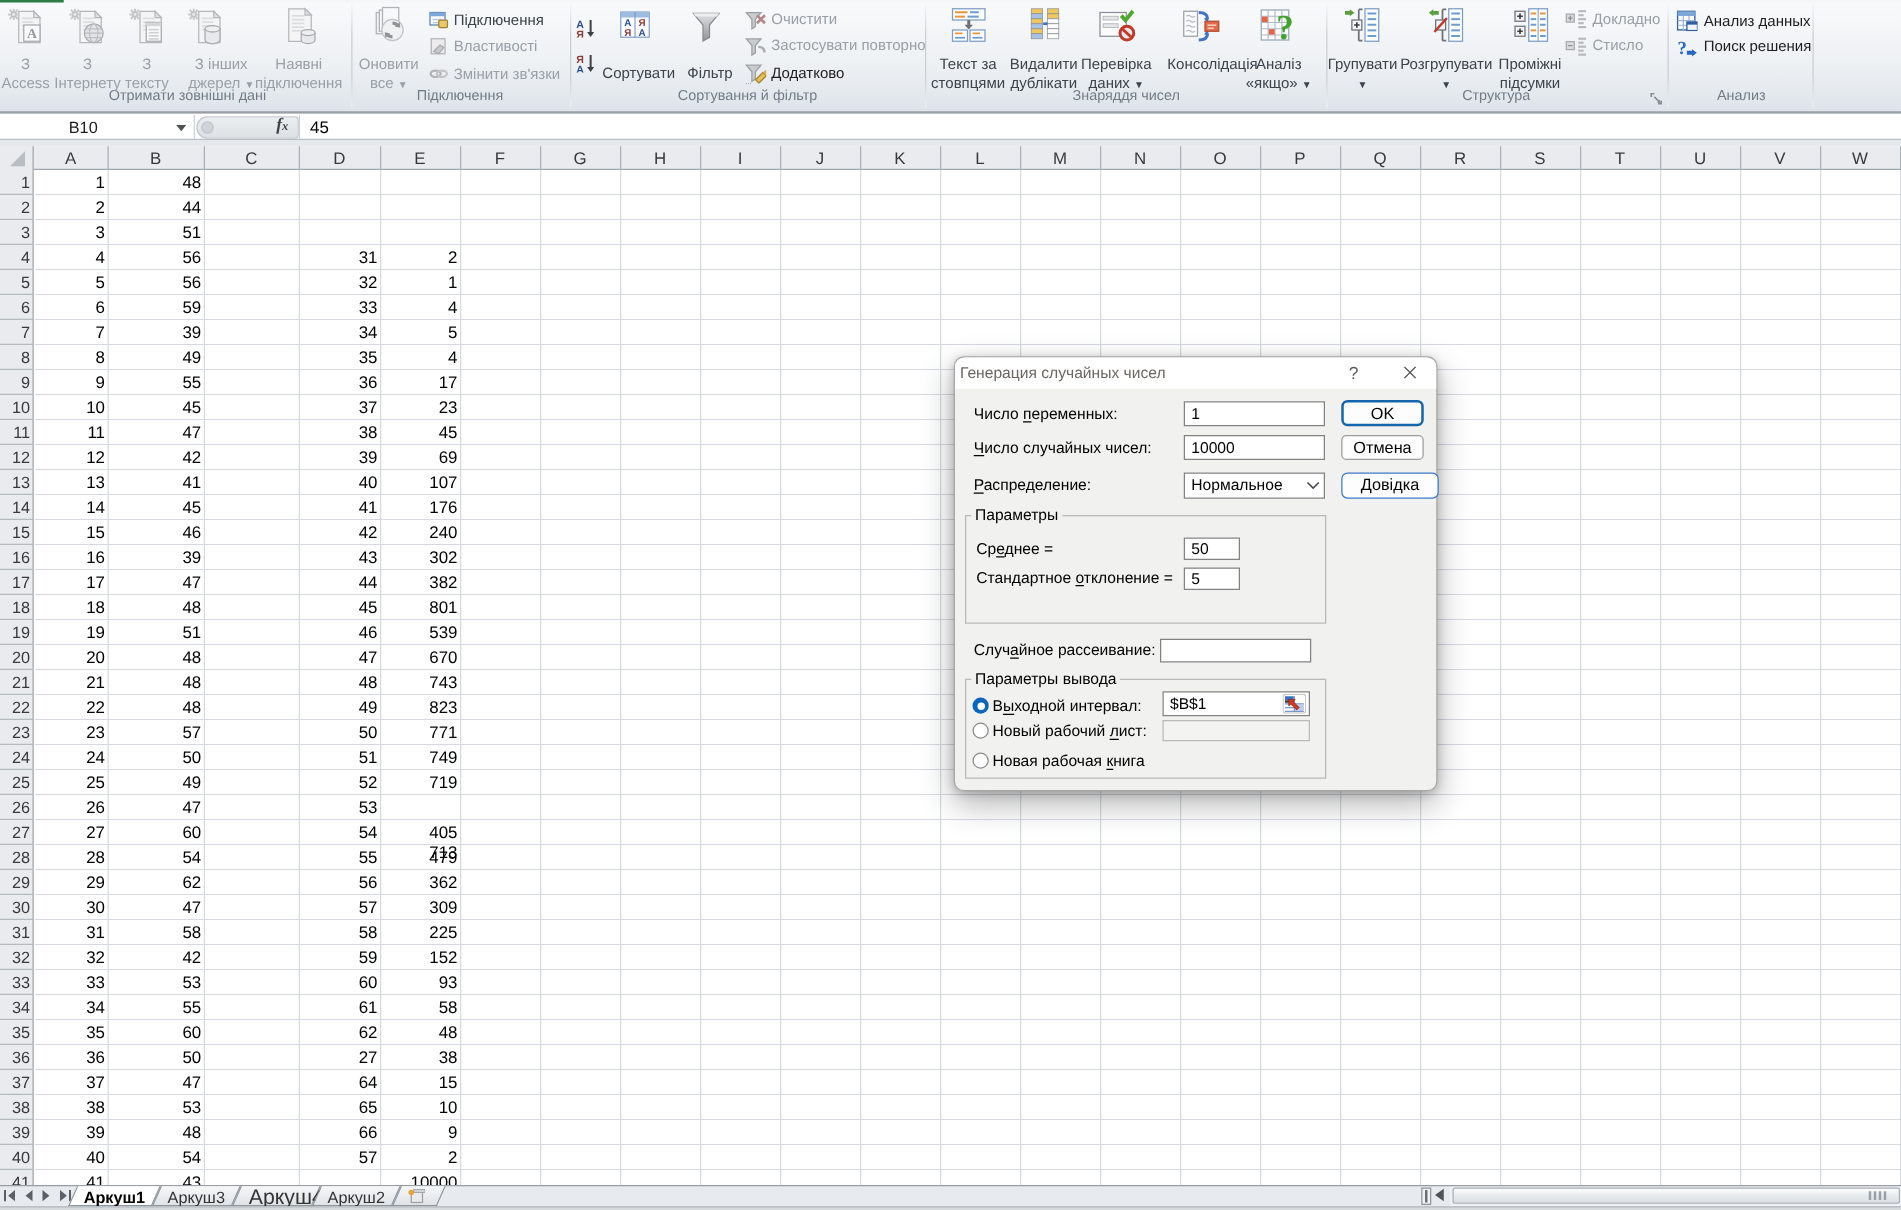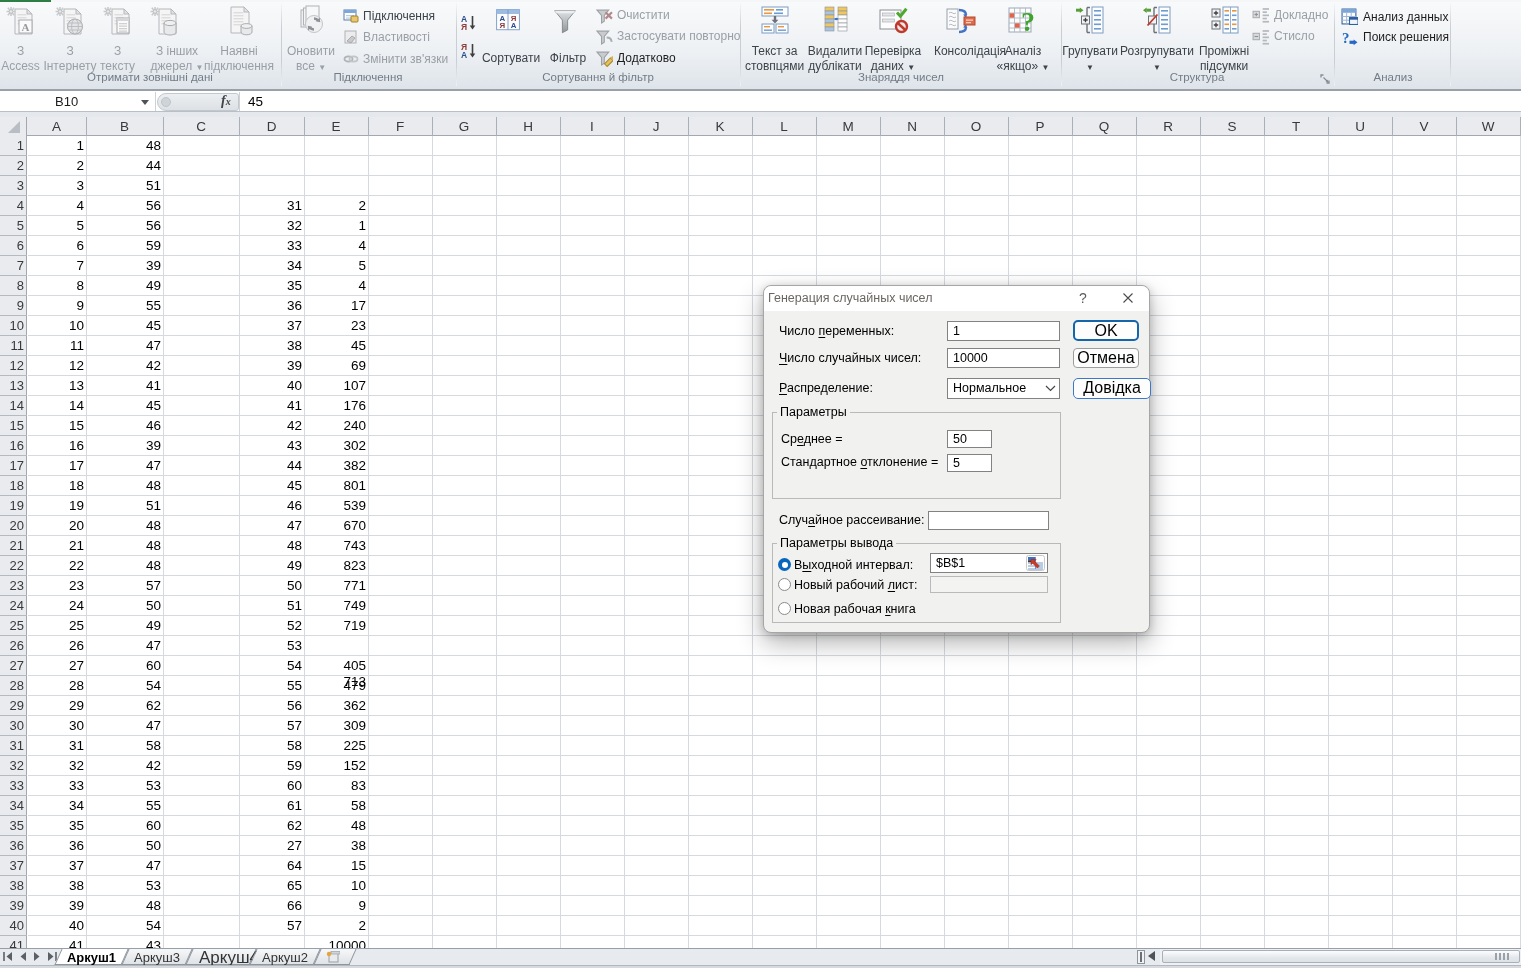--- a/index.html
+++ b/index.html
@@ -8,21 +8,21 @@
 .rh{position:absolute;font-size:13px;color:#37393c;text-align:right;line-height:20px;height:20px;width:24px}
 .ch{position:absolute;font-size:13.5px;color:#37393c;text-align:center;line-height:19px;height:19px;top:117px}
 .vl{position:absolute;width:1px;background:#d6dae0;top:136px;height:812px}
 .glab{position:absolute;font-size:11.5px;color:#727c87;text-align:center;top:71px}
 .blab{position:absolute;font-size:12px;color:#3c434a;text-align:center;line-height:14.5px}
 .slab{position:absolute;font-size:12px;color:#3c434a;line-height:16px}
 .gray{color:#999fa6}
 .gsep{position:absolute;top:3px;height:83px;width:1px;background:linear-gradient(#f4f6f8,#c9ced5 30%,#c9ced5 70%,#eef1f4)}
 .dlbl{font-size:12.5px;color:#000;position:absolute;line-height:15px}
 .tbx{position:absolute;background:#fff;border:1px solid #828282;font-size:12.5px;color:#000;line-height:18px;padding-left:5px}
-.btn{position:absolute;background:#fdfdfd;border:1px solid #9d9d9d;border-radius:4px;font-size:16px;color:#000;text-align:center;line-height:18px}
+.btn{position:absolute;background:#fdfdfd;border:1px solid #9d9d9d;border-radius:4px;font-size:13px;color:#000;text-align:center;line-height:18px}
 u{text-decoration-thickness:1px;text-underline-offset:2px}
 </style></head><body>
 <div class="a" style="left:0;top:0;width:1521px;height:91px;background:linear-gradient(#f9fafb,#eef1f4 55%,#e4e9ee 82%,#dde3e9)"></div>
 <div class="a" style="left:0;top:89px;width:1521px;height:2px;background:#99a0a8"></div>
 <div class="a" style="left:0;top:0;width:1521px;height:2px;background:#f5f6f7"></div>
 <div class="a" style="left:0;top:0;width:51px;height:2px;background:#2e7d46"></div>
 <div class="gsep" style="left:281px"></div>
 <div class="gsep" style="left:456px"></div>
 <div class="gsep" style="left:740px"></div>
 <div class="gsep" style="left:1061px"></div>
@@ -657,21 +657,21 @@
 <div class="num" style="left:304px;top:676px;width:62px">479</div>
 <div class="num" style="left:239px;top:696px;width:63px">56</div>
 <div class="num" style="left:304px;top:696px;width:62px">362</div>
 <div class="num" style="left:239px;top:716px;width:63px">57</div>
 <div class="num" style="left:304px;top:716px;width:62px">309</div>
 <div class="num" style="left:239px;top:736px;width:63px">58</div>
 <div class="num" style="left:304px;top:736px;width:62px">225</div>
 <div class="num" style="left:239px;top:756px;width:63px">59</div>
 <div class="num" style="left:304px;top:756px;width:62px">152</div>
 <div class="num" style="left:239px;top:776px;width:63px">60</div>
-<div class="num" style="left:304px;top:776px;width:62px">83</div>
+<div class="num" style="left:304px;top:776px;width:62px">93</div>
 <div class="num" style="left:239px;top:796px;width:63px">61</div>
 <div class="num" style="left:304px;top:796px;width:62px">58</div>
 <div class="num" style="left:239px;top:816px;width:63px">62</div>
 <div class="num" style="left:304px;top:816px;width:62px">48</div>
 <div class="num" style="left:239px;top:836px;width:63px">27</div>
 <div class="num" style="left:304px;top:836px;width:62px">38</div>
 <div class="num" style="left:239px;top:856px;width:63px">64</div>
 <div class="num" style="left:304px;top:856px;width:62px">15</div>
 <div class="num" style="left:239px;top:876px;width:63px">65</div>
 <div class="num" style="left:304px;top:876px;width:62px">10</div>

